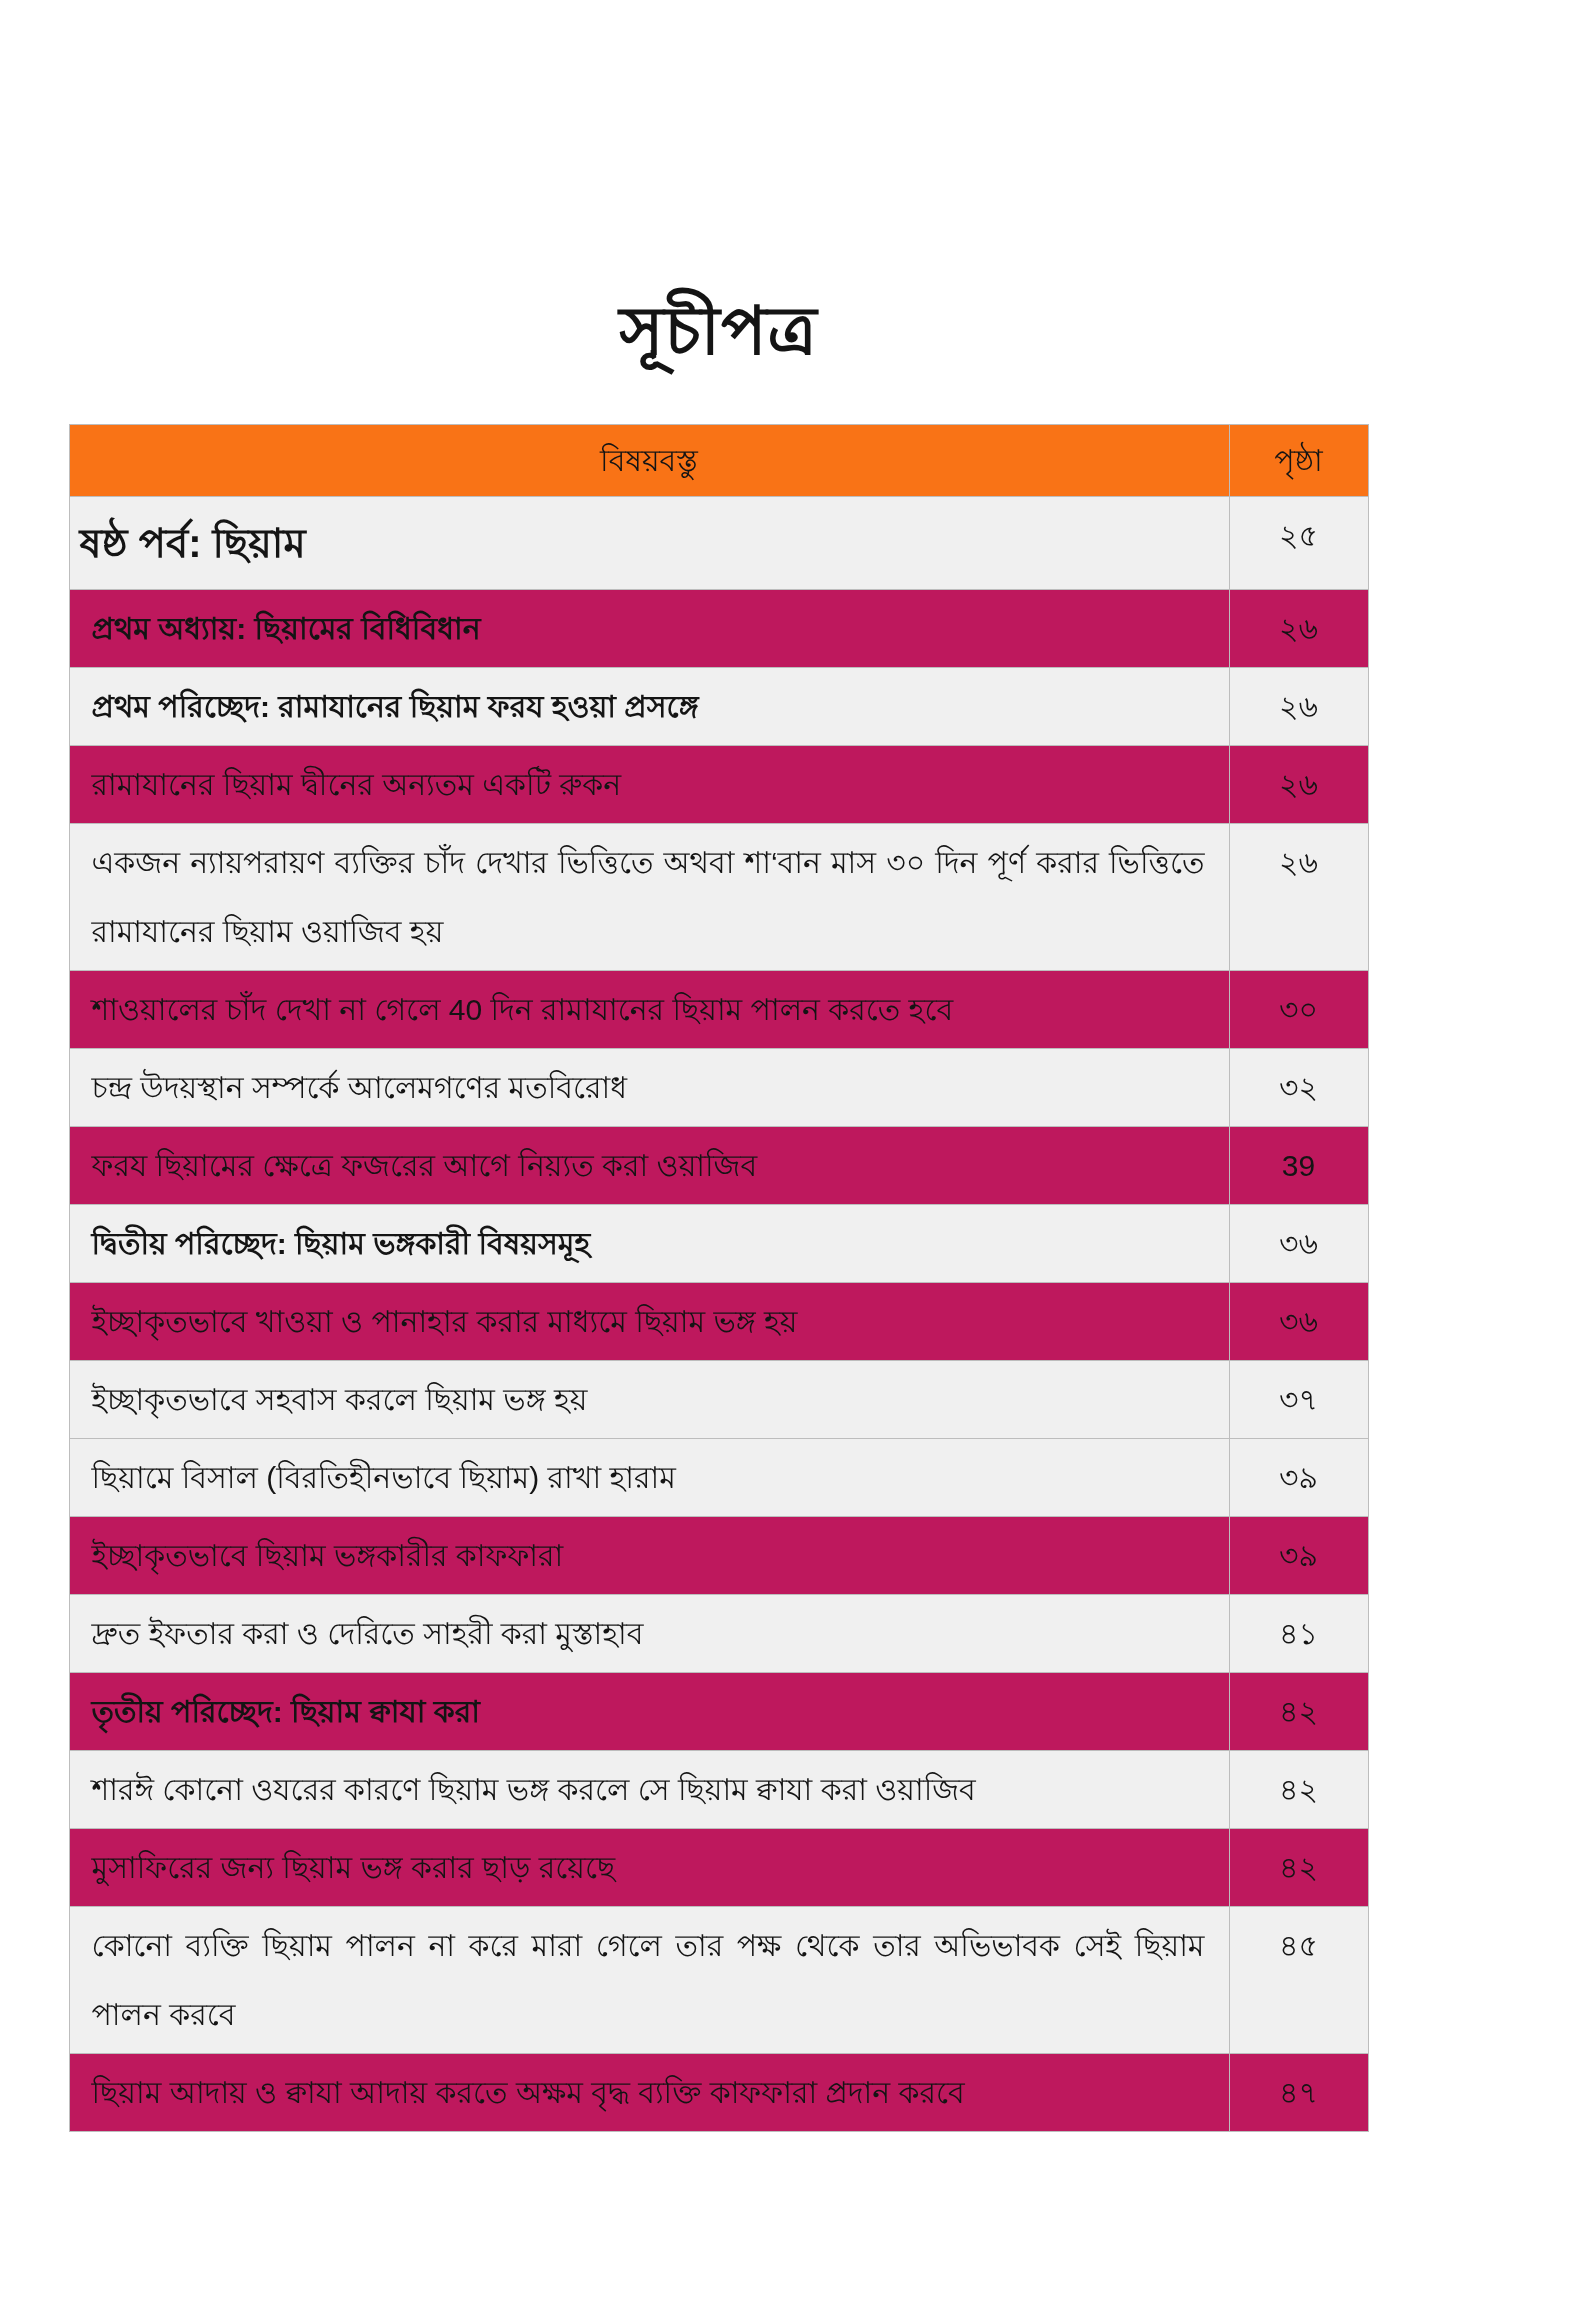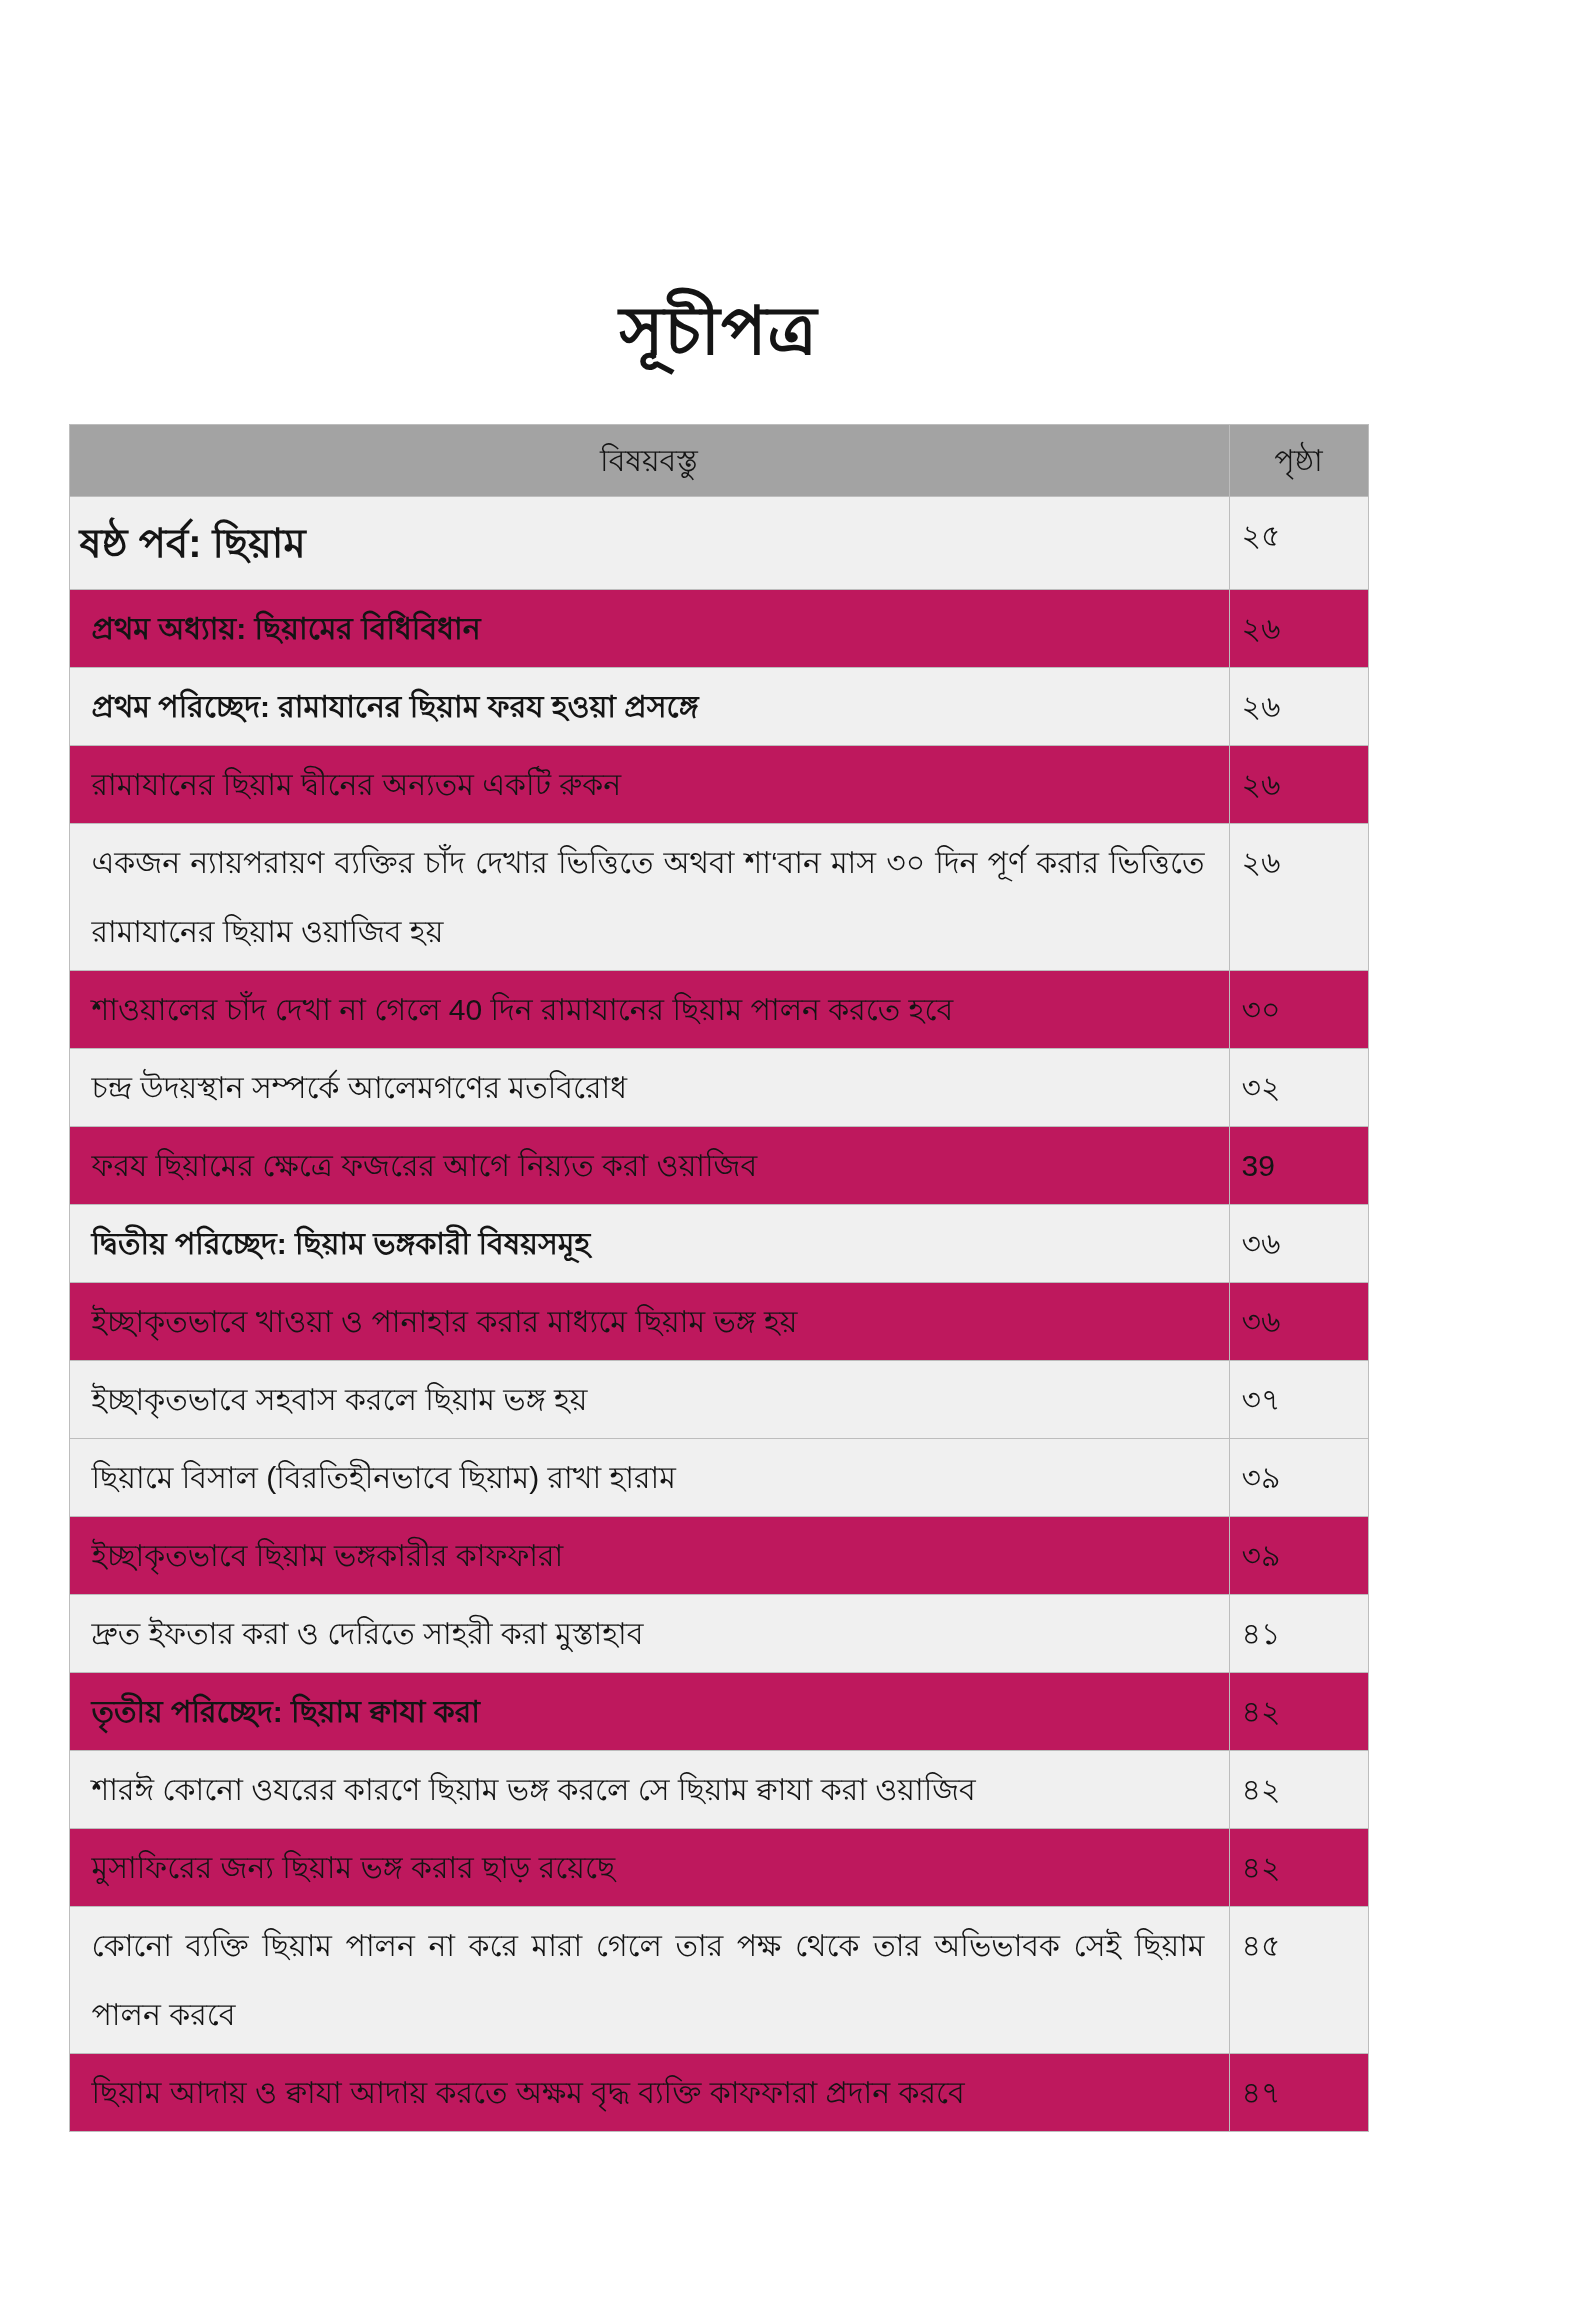--- a/index.html
+++ b/index.html
@@ -46,31 +46,31 @@
     font-size:30px;
     vertical-align:top;
     box-sizing:border-box;
   }
   
   table.toc thead th{
     font-weight:normal;
     text-align:center;
     padding:10px 8px;
     line-height:1.7;
-    background:#a3a3a3;
+    background:#f97316;
   }
   
   td.cell-content{
     text-align:justify;
     padding:4px 24px 4px 22px;
     line-height:2.3;
   }
   td.cell-page{
-    text-align:left;
-    padding:4px 12px;
+    text-align:center;
+    padding:4px 20px;
     line-height:2.3;
   }
   tr.shade td{background:var(--shade);}
   tr.plain td{background:#be185d;}
   
   tr.row-chapter td.cell-content,
   tr.row-section td.cell-content{
     font-weight:bold;
   }
   

